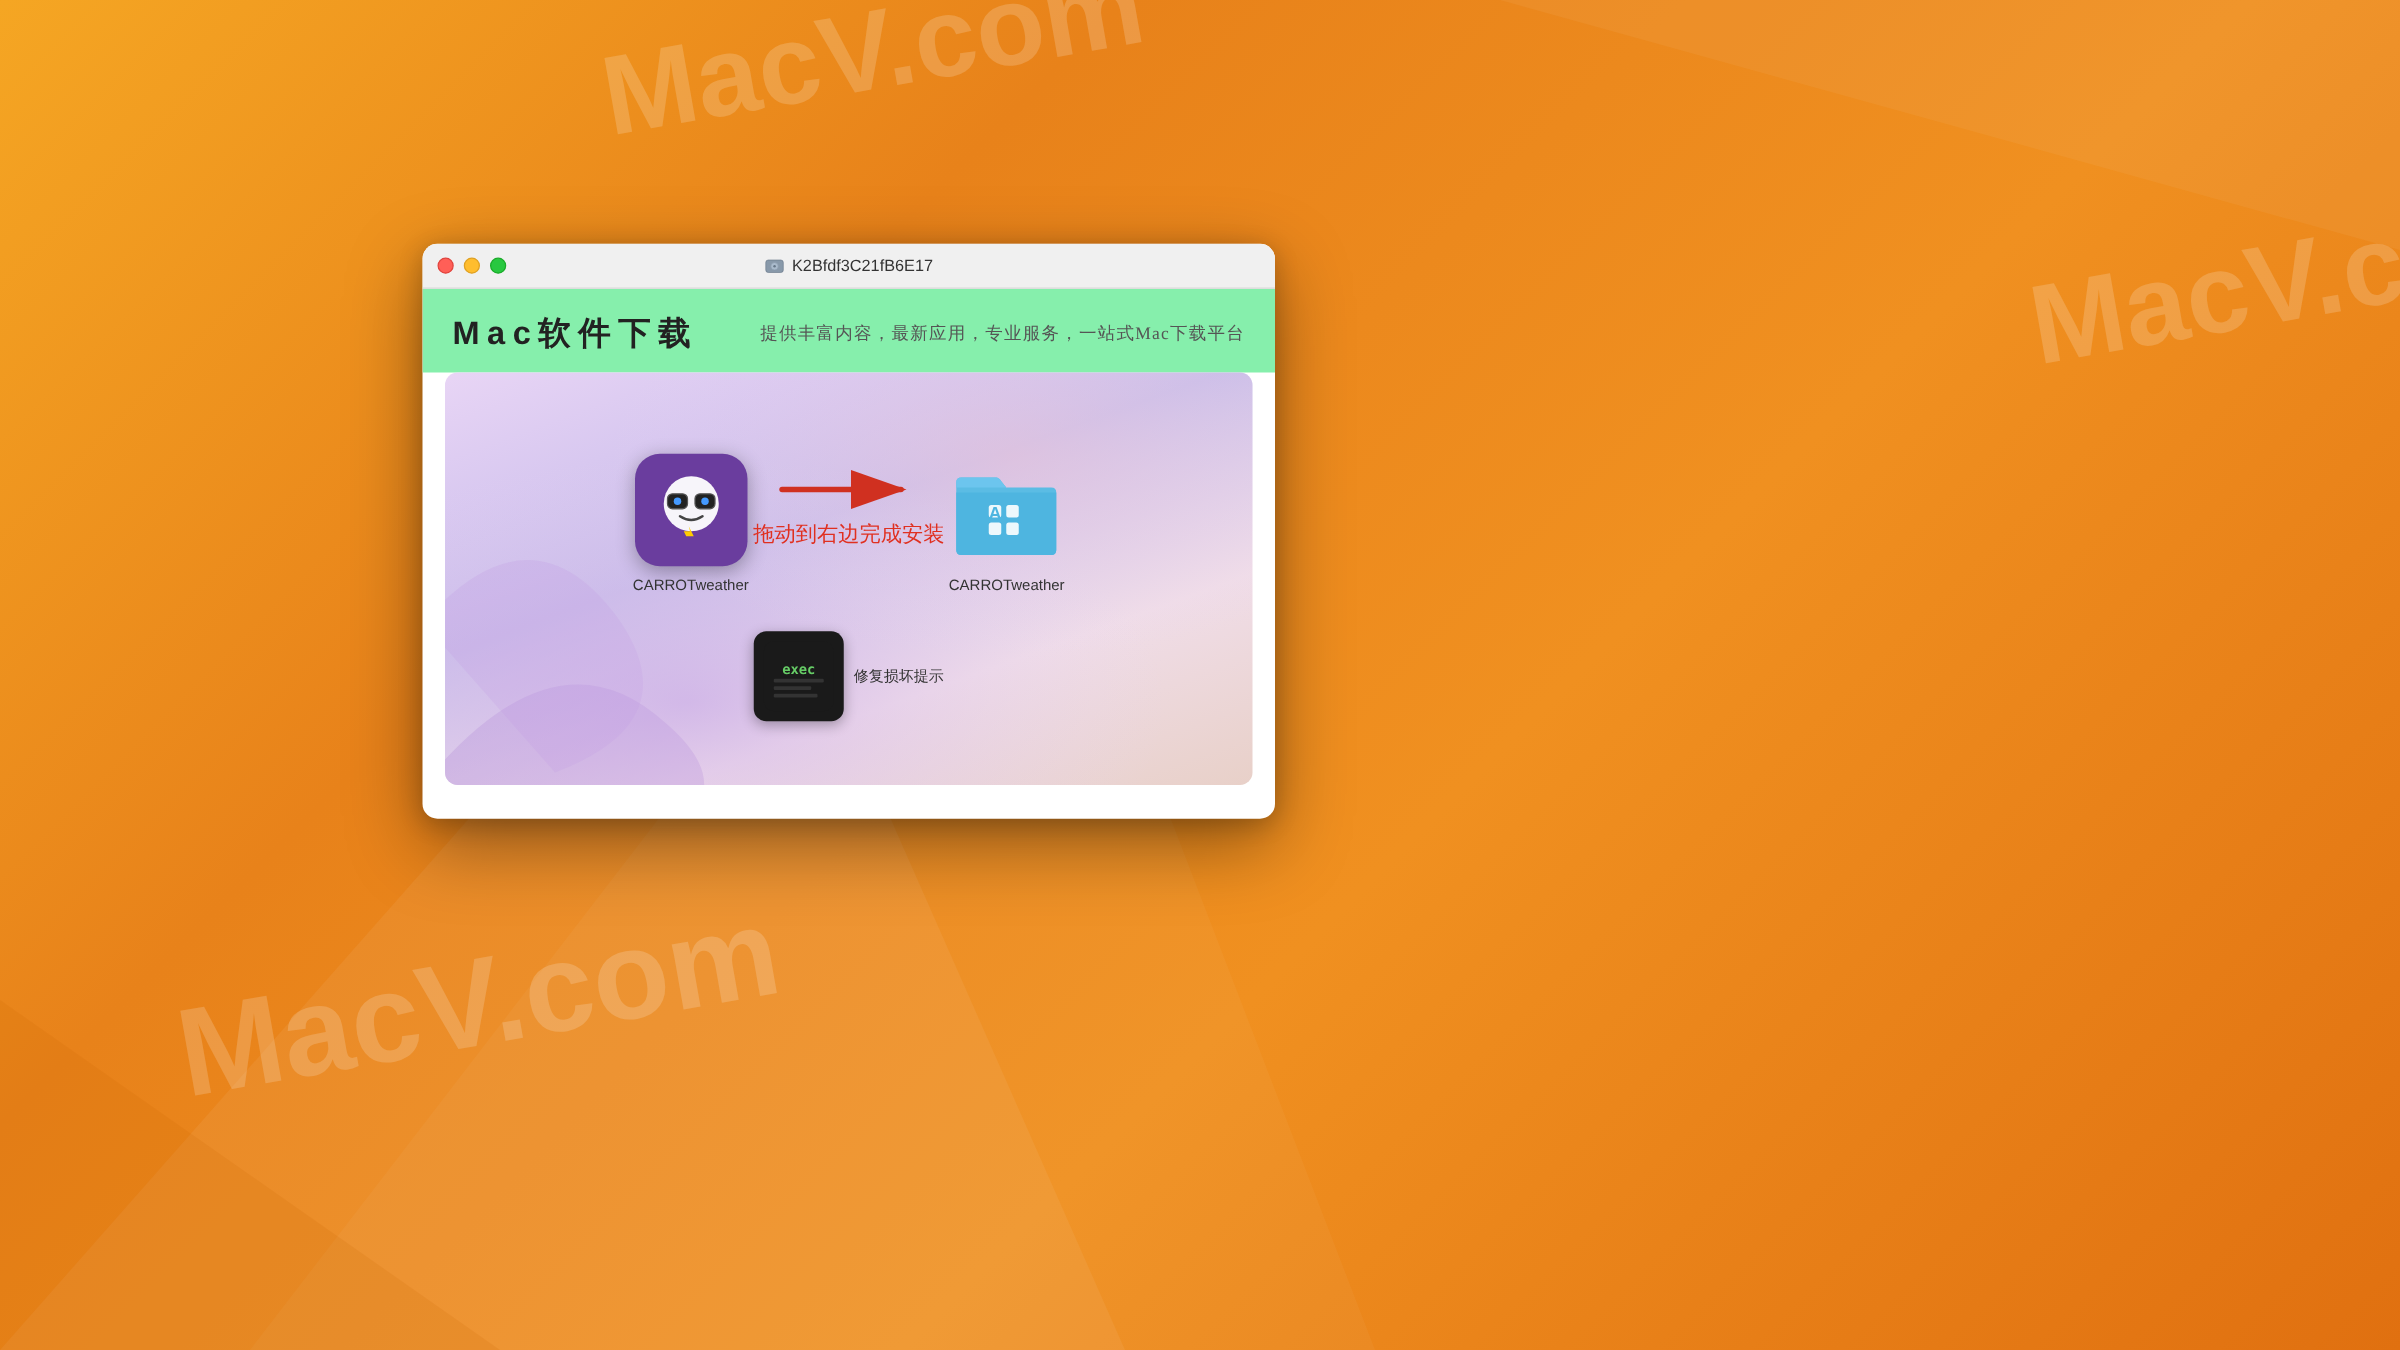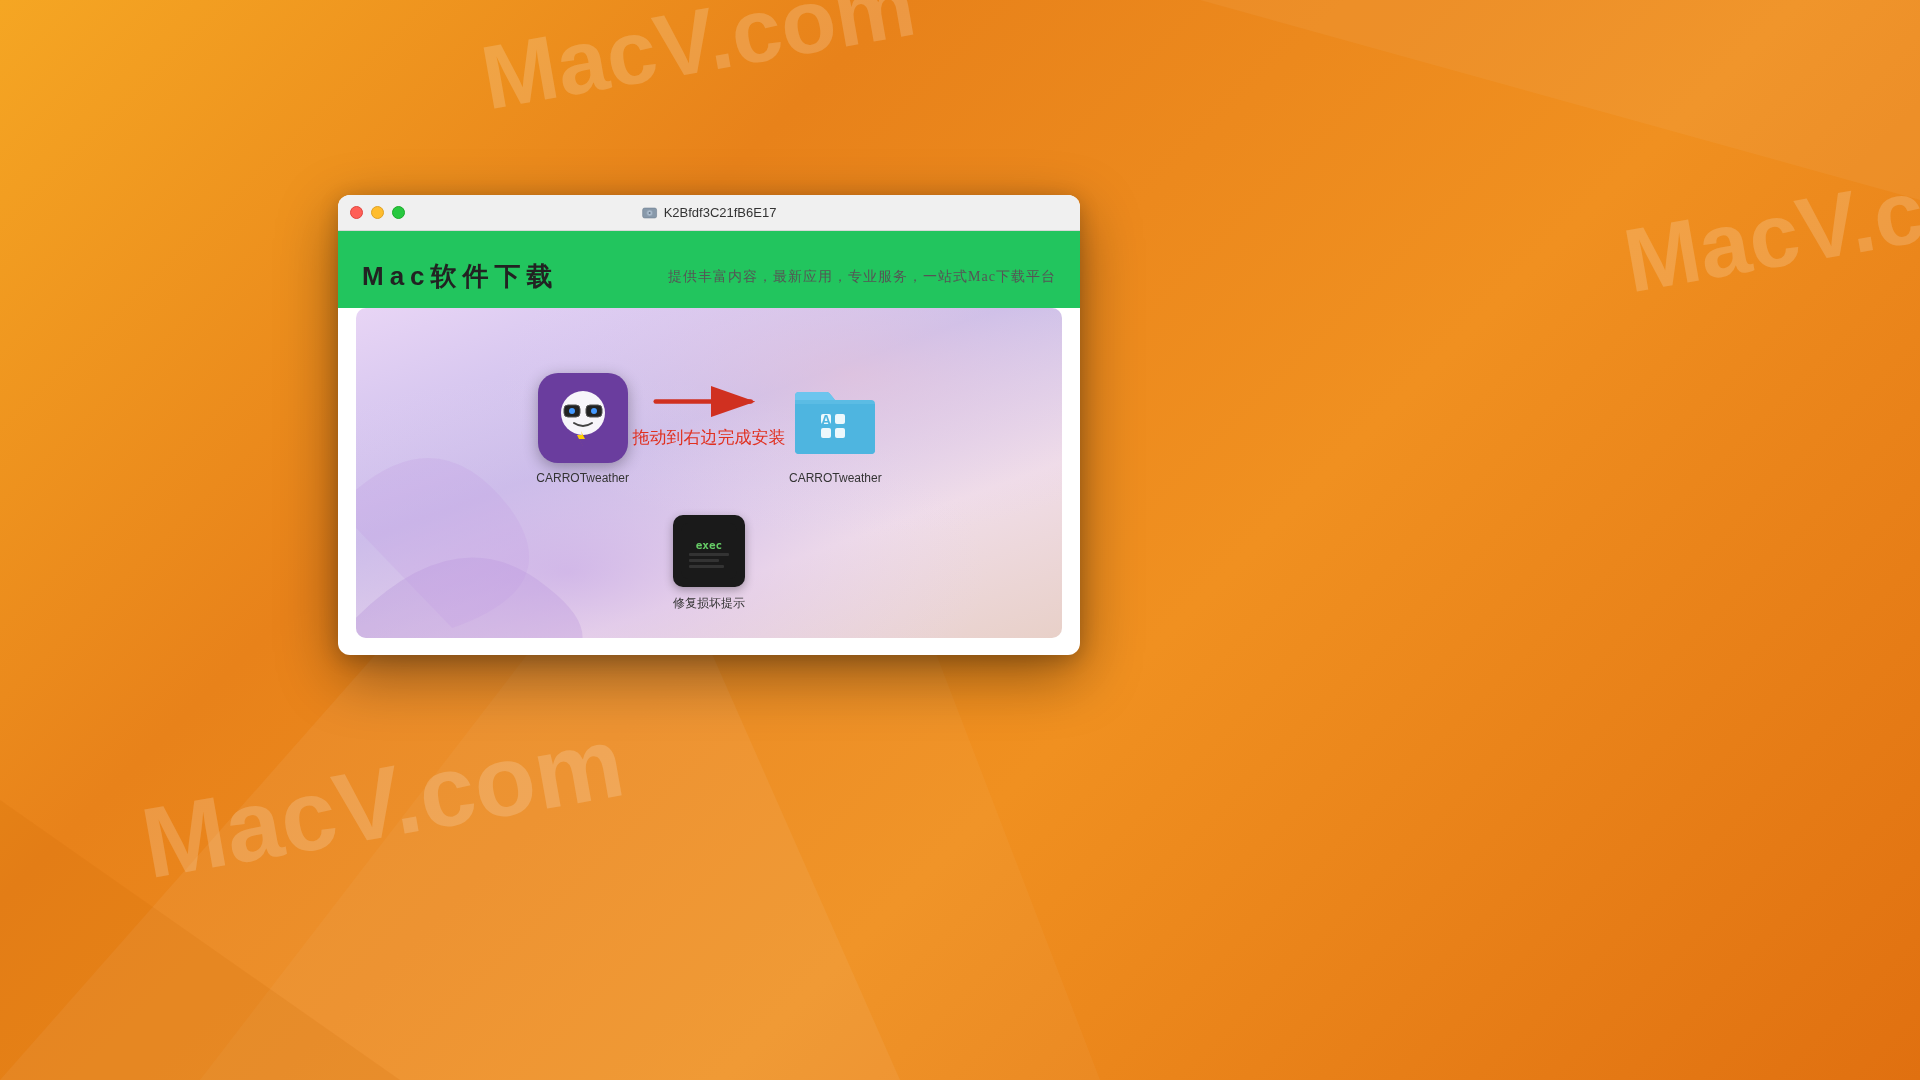--- a/index.html
+++ b/index.html
@@ -60,21 +60,21 @@
     .bg-diagonal svg {
       width: 100%;
       height: 100%;
     }
 
     
     .window {
       position: absolute;
       top: 195px;
       left: 338px;
-      width: 742px;
+      width: 682px;
       height: 460px;
       background: #fff;
       border-radius: 12px;
       box-shadow: 0 20px 60px rgba(0,0,0,0.4), 0 4px 20px rgba(0,0,0,0.2);
       overflow: hidden;
     }
 
     
     .titlebar {
       height: 36px;
@@ -117,22 +117,22 @@
     .titlebar-icon {
       width: 16px;
       height: 16px;
       display: inline-flex;
       align-items: center;
       justify-content: center;
     }
 
     
     .window-header {
-      background: #22c55e;
-      padding: 28px 24px 14px 24px;
+      background: #86efac;
+      padding: 18px 24px 14px 24px;
       display: flex;
       align-items: center;
       justify-content: space-between;
     }
 
     .window-header-title {
       font-size: 26px;
       font-weight: 600;
       color: #222;
       letter-spacing: 6px;
@@ -226,21 +226,20 @@
       width: 90px;
       height: 90px;
       display: flex;
       align-items: center;
       justify-content: center;
     }
 
     
     .fix-tool-container {
       display: flex;
-      flex-direction: column;
       align-items: center;
       gap: 8px;
       margin-top: 30px;
     }
 
     .fix-tool-icon {
       width: 72px;
       height: 72px;
       background: #1a1a1a;
       border-radius: 10px;

